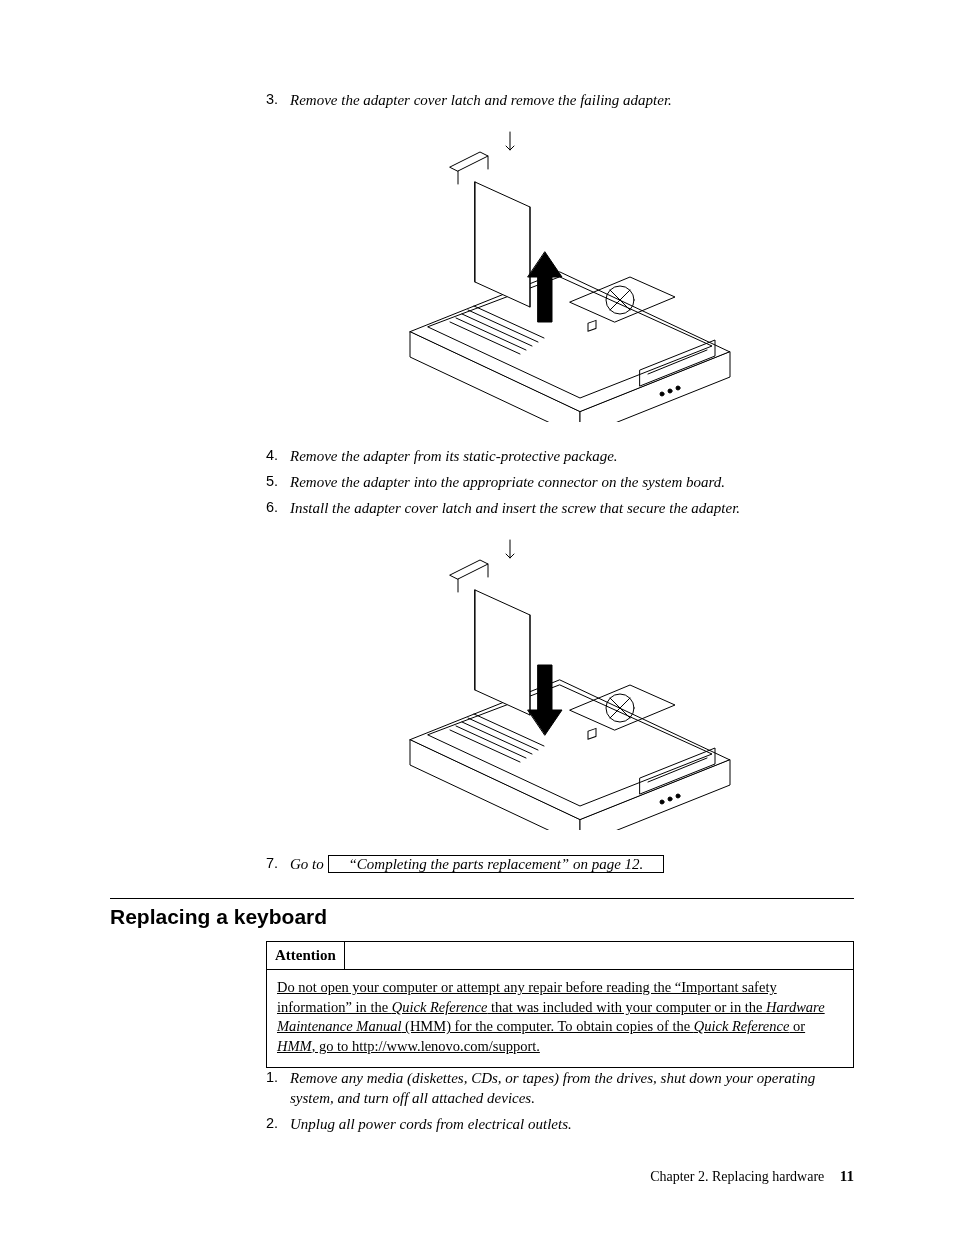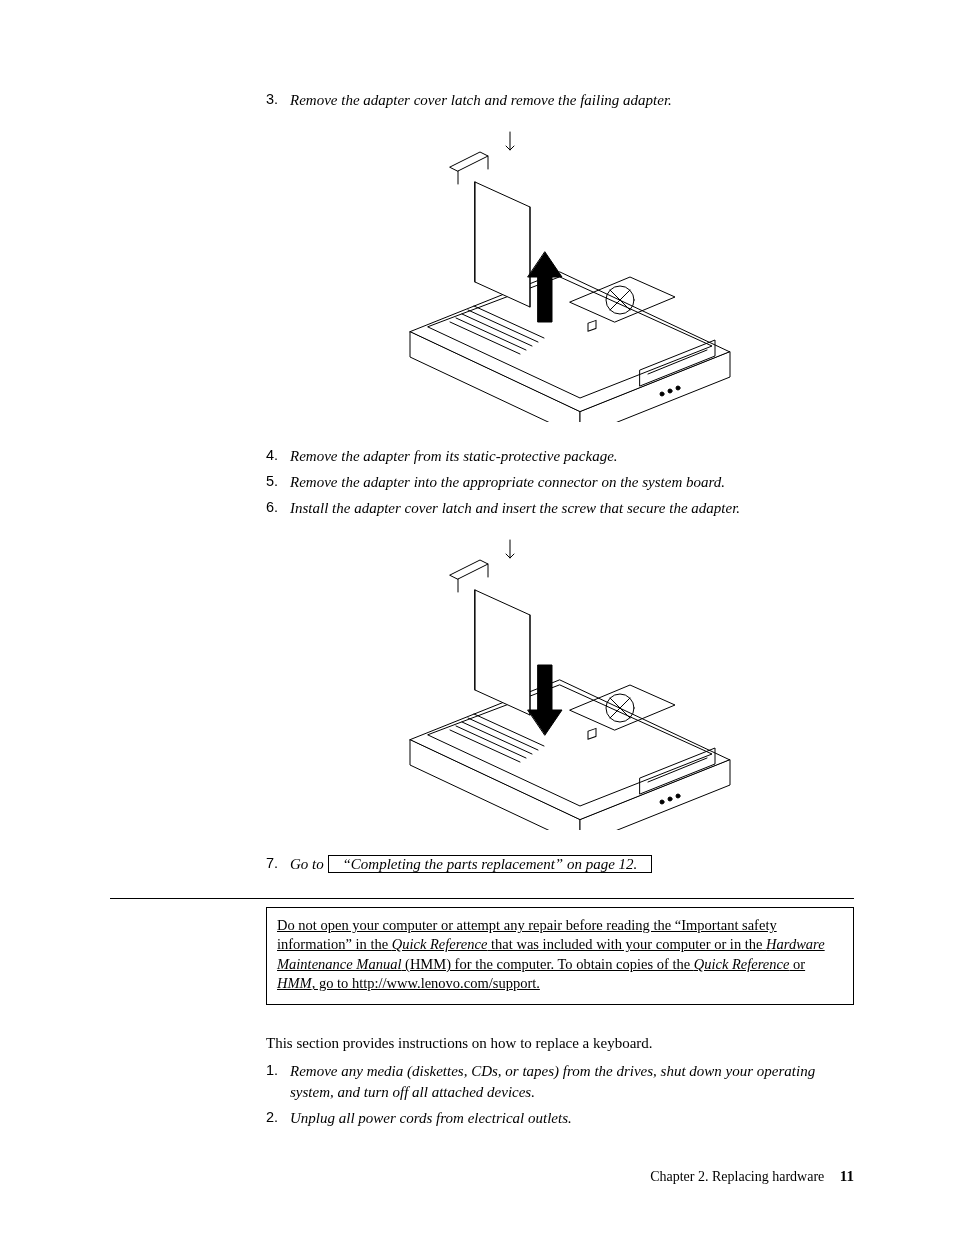--- a/index.html
+++ b/index.html
@@ -42,21 +42,21 @@
   }
   .figure {
     text-align: center;
     margin: 12px 0 18px 0;
   }
   .figure svg {
     display: inline-block;
   }
   .linkbox {
     border: 1.2px solid #000;
-    padding: 0 14px;
+    padding: 0 20px;
     display: inline;
   }
   hr.section-rule {
     border: none;
     border-top: 1.5px solid #000;
     margin: 24px 0 4px 0;
   }
   h2.section-title {
     font-family: Arial, Helvetica, sans-serif;
     font-weight: bold;
@@ -220,30 +220,33 @@
       <li>
         <span class="num">7.</span>
         <span class="txt">
           <span>Go to </span><span class="linkbox">“Completing the parts replacement” on page 12.</span>
         </span>
       </li>
     </ol>
   </div>
 
   <hr class="section-rule">
+  <h2 class="section-title">Replacing a keyboard</h2>
 
   <div class="content-block">
 
     <div class="attention-box">
+      <div class="attention-hdr-row">
+        <span>Attention</span>
+      </div>
       <div class="attention-body">
         <span>Do not open your computer or attempt any repair before reading the “Important safety information” in the </span><span class="italic">Quick Reference</span><span> that was included with your computer or in the </span><span class="italic">Hardware Maintenance Manual</span><span> (HMM) for the computer. To obtain copies of the </span><span class="italic">Quick Reference</span><span> or </span><span class="italic">HMM</span><span>, go to http://www.lenovo.com/support.</span>
       </div>
     </div>
 
-    <p style="margin-top:28px;margin-bottom:8px;">This section provides instructions on how to replace a keyboard.</p>
 
     <ol class="num-list">
       <li>
         <span class="num">1.</span>
         <span class="txt">Remove any media (diskettes, CDs, or tapes) from the drives, shut down your operating system, and turn off all attached devices.</span>
       </li>
       <li>
         <span class="num">2.</span>
         <span class="txt">Unplug all power cords from electrical outlets.</span>
       </li>

